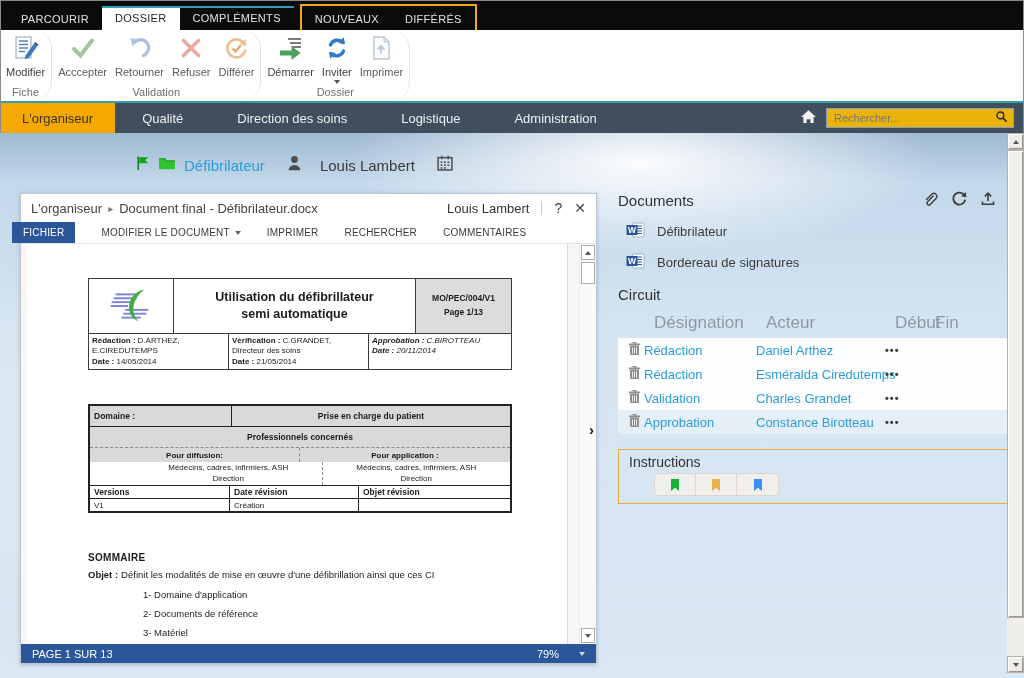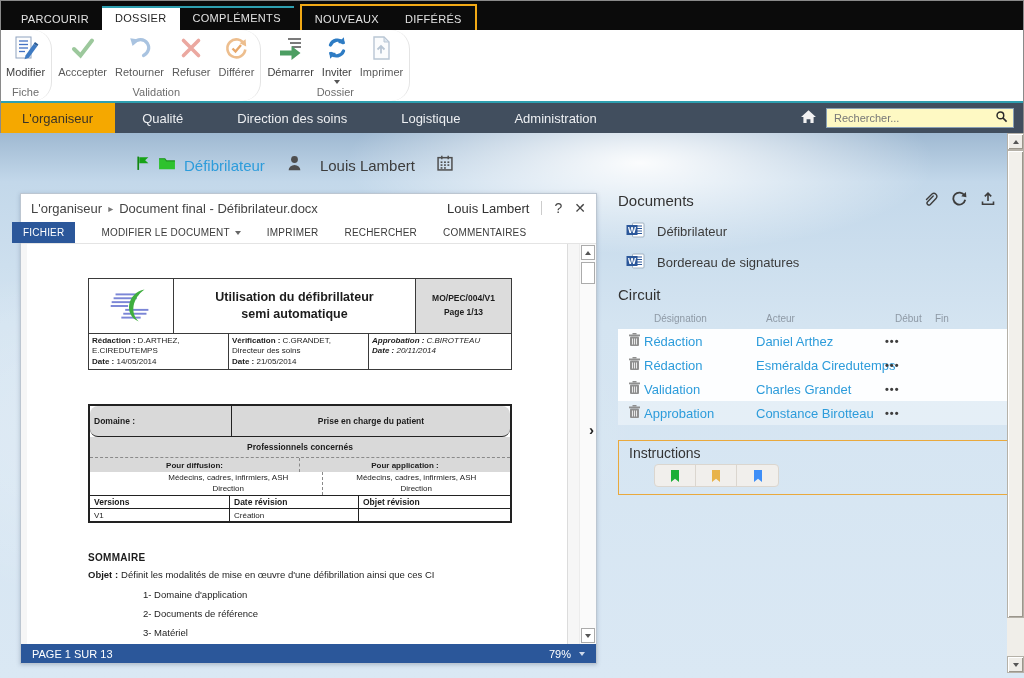--- a/index.html
+++ b/index.html
@@ -26,21 +26,21 @@
   .rbtn .lbl{font-size:11px;color:#3f3f3f;margin-top:1px;white-space:nowrap;}
   .rbtn.disabled .lbl{color:#5a5a5a;}
   .glabel{font-size:11px;color:#6d6d6d;text-align:center;padding-bottom:3px;}
   .caret-down{width:0;height:0;border-left:3.5px solid transparent;border-right:3.5px solid transparent;border-top:4px solid #555;margin-top:2px;}
 
   
   .navbar{height:30px;background:#414E5E;display:flex;align-items:stretch;}
   .nav-item{display:flex;align-items:center;padding:0 27px;font-size:13px;color:#EDEFF2;cursor:pointer;}
   .nav-item.active{background:#F5A800;color:#3a3428;padding:0 22px;}
   .nav-right{margin-left:auto;display:flex;align-items:center;gap:9px;padding-right:10px;}
-  .searchbox{width:188px;height:20px;background:#fef9c3;border:1px solid #89A0B5;display:flex;align-items:center;padding:0 5px;}
+  .searchbox{width:188px;height:20px;background:#eab308;border:1px solid #89A0B5;display:flex;align-items:center;padding:0 5px;}
   .searchbox input{border:none;outline:none;flex:1;font-size:11px;color:#444;font-family:"Liberation Sans","DejaVu Sans",sans-serif;background:transparent;}
   .searchbox input::placeholder{color:#777;}
 
   
   .main{position:absolute;left:0;top:133px;right:0;bottom:0;
     background:
       radial-gradient(ellipse 420px 130px at 640px 30px, rgba(255,255,255,.95), rgba(255,255,255,0) 70%),
       radial-gradient(ellipse 600px 260px at 220px 300px, rgba(255,255,255,.35), rgba(255,255,255,0) 70%),
       linear-gradient(180deg,#9FB9D2 0%,#C3D8EA 9%,#D4E4F1 35%,#DAE8F4 100%);}
 
@@ -75,21 +75,21 @@
     font-size:8.5px;font-weight:bold;text-align:center;line-height:1.6;}
   .t1-r2{display:flex;border-top:1px solid #3a3a3a;}
   .appr{width:140px;border-right:1px solid #3a3a3a;padding:2px 3px;min-height:33px;line-height:1.3;}
   .appr:last-child{border-right:none;flex:1;font-style:italic;}
   .appr .nm{margin-left:2px;}
   .appr .dt{display:block;}
 
   .t2{position:absolute;left:67px;top:160px;width:424px;border:2px solid #222;font-size:8px;color:#1c1c1c;}
   .t2 .row{display:flex;}
   .gray{background:#D9D9D9;}
-  .t2-dom{height:31px;border-bottom:1px solid #222;border-radius:8px;}
+  .t2-dom{height:21px;border-bottom:1px solid #222;}
   .t2-dom .c1{width:142px;border-right:1px solid #222;display:flex;align-items:center;padding-left:4px;font-weight:bold;font-size:8.5px;}
   .t2-dom .c2{flex:1;display:flex;align-items:center;justify-content:center;font-weight:bold;font-size:8.5px;}
   .t2-prof{height:21px;display:flex;align-items:center;justify-content:center;font-weight:bold;font-size:8.5px;border-bottom:1px dashed #8a8a8a;}
   .t2-hdr{height:14px;}
   .t2-hdr .h{width:50%;display:flex;align-items:center;justify-content:center;font-weight:bold;}
   .t2-hdr .h:first-child{border-right:1px dashed #8a8a8a;}
   .t2-val{height:23px;margin-left:45px;}
   .t2-val .v{width:50%;text-align:center;line-height:1.35;padding-top:1px;}
   .t2-val .v:first-child{border-right:1px dashed #8a8a8a;}
   .t2-vh{height:13px;border-top:1.5px solid #222;font-weight:bold;font-size:8.5px;}
@@ -107,35 +107,35 @@
 
   
   .vscroll{position:absolute;top:0;right:0;bottom:0;width:17px;background:#FAFAFA;border-left:1px solid #ECECEC;}
   .vs-box{position:absolute;left:1px;width:14px;height:15px;background:#fff;border:1px solid #ABABAB;display:flex;align-items:center;justify-content:center;cursor:pointer;}
   .tri-up{width:0;height:0;border-left:3.5px solid transparent;border-right:3.5px solid transparent;border-bottom:4.5px solid #555;}
   .tri-dn{width:0;height:0;border-left:3.5px solid transparent;border-right:3.5px solid transparent;border-top:4.5px solid #555;}
   .vs-thumb{position:absolute;left:1px;top:18px;width:14px;height:22px;background:#fff;border:1px solid #ABABAB;cursor:pointer;}
 
   .v-status{height:19px;background:#2B579A;display:flex;align-items:center;justify-content:space-between;
     padding:0 11px;font-size:11px;color:#fff;}
-  .zoomctl{display:flex;align-items:center;gap:8px;cursor:pointer;}
+  .zoomctl{display:flex;align-items:center;gap:20px;cursor:pointer;}
   .caret-dn-w{width:0;height:0;border-left:3px solid transparent;border-right:3px solid transparent;border-top:4px solid #cfd9ea;}
 
   .expander{position:absolute;left:589px;top:288px;font-size:15px;font-weight:bold;color:#222;cursor:pointer;}
 
   
   .rpanel{position:absolute;left:618px;top:57px;width:390px;color:#3b3b3b;}
   .sec-title{font-size:15px;color:#333;}
   .docs-head{display:flex;align-items:center;padding-right:12px;}
   .docs-icons{margin-left:auto;display:flex;gap:13px;align-items:center;}
   .docs-icons svg{cursor:pointer;}
   .doc-item{display:flex;align-items:center;gap:12px;margin:12px 0 0 8px;font-size:13px;cursor:pointer;}
 
   .circuit{margin-top:14px;}
-  .c-head{display:flex;font-size:10px;color:#8E99A5;margin:10px 0 5px;}
+  .c-head{display:flex;font-size:17px;color:#8E99A5;margin:10px 0 5px;}
   .c-head .h1{margin-left:36px;width:112px;}
   .c-head .h2{width:129px;}
   .c-head .h3{width:30px;}
   .c-head .h4{margin-left:10px;}
   .c-row{display:flex;align-items:center;height:24px;background:rgba(255,255,255,.95);}
   .c-row.last{background:rgba(255,255,255,.38);}
   .c-row .trash{width:26px;padding-left:10px;cursor:pointer;}
   .c-row .des{width:112px;font-size:13px;color:#2D9CDB;cursor:pointer;}
   .c-row .act{width:129px;font-size:13px;color:#2D9CDB;cursor:pointer;white-space:nowrap;}
   .c-row .more{font-size:11px;font-weight:bold;color:#3d3d3d;letter-spacing:1px;cursor:pointer;}

